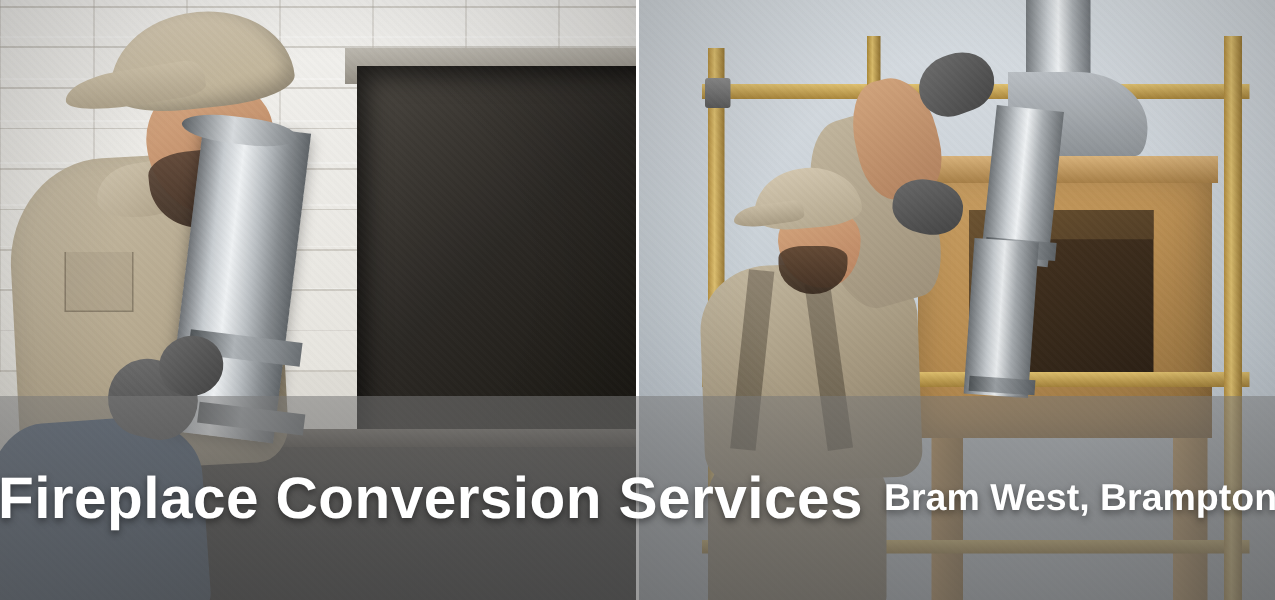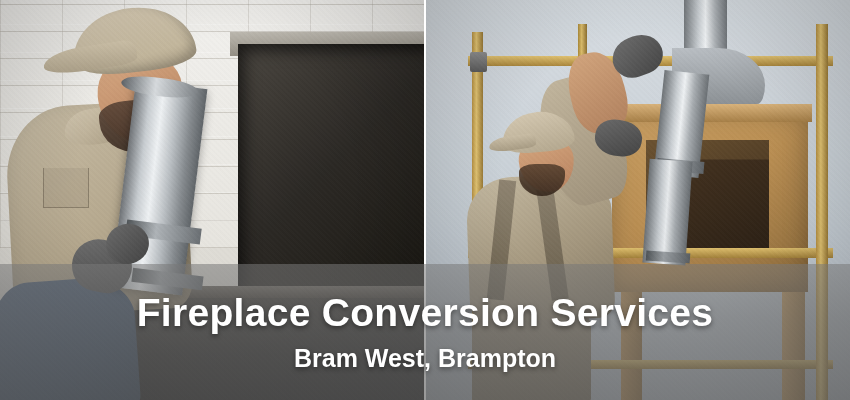--- a/index.html
+++ b/index.html
@@ -414,21 +414,21 @@
   }
 
   
   .overlay-band {
     position:absolute;
     left:0; bottom:0;
     width:100%;
     height:136px;
     background:linear-gradient(180deg, rgba(120,120,120,.55) 0%, rgba(110,110,110,.62) 40%, rgba(100,100,100,.66) 100%);
     display:flex;
-    flex-direction:column;
+    flex-direction:row;
     align-items:center;
     justify-content:center;
     gap:14px;
   }
   .overlay-title {
     color:#ffffff;
     font-size:39px;
     font-weight:bold;
     letter-spacing:.3px;
     line-height:1;

